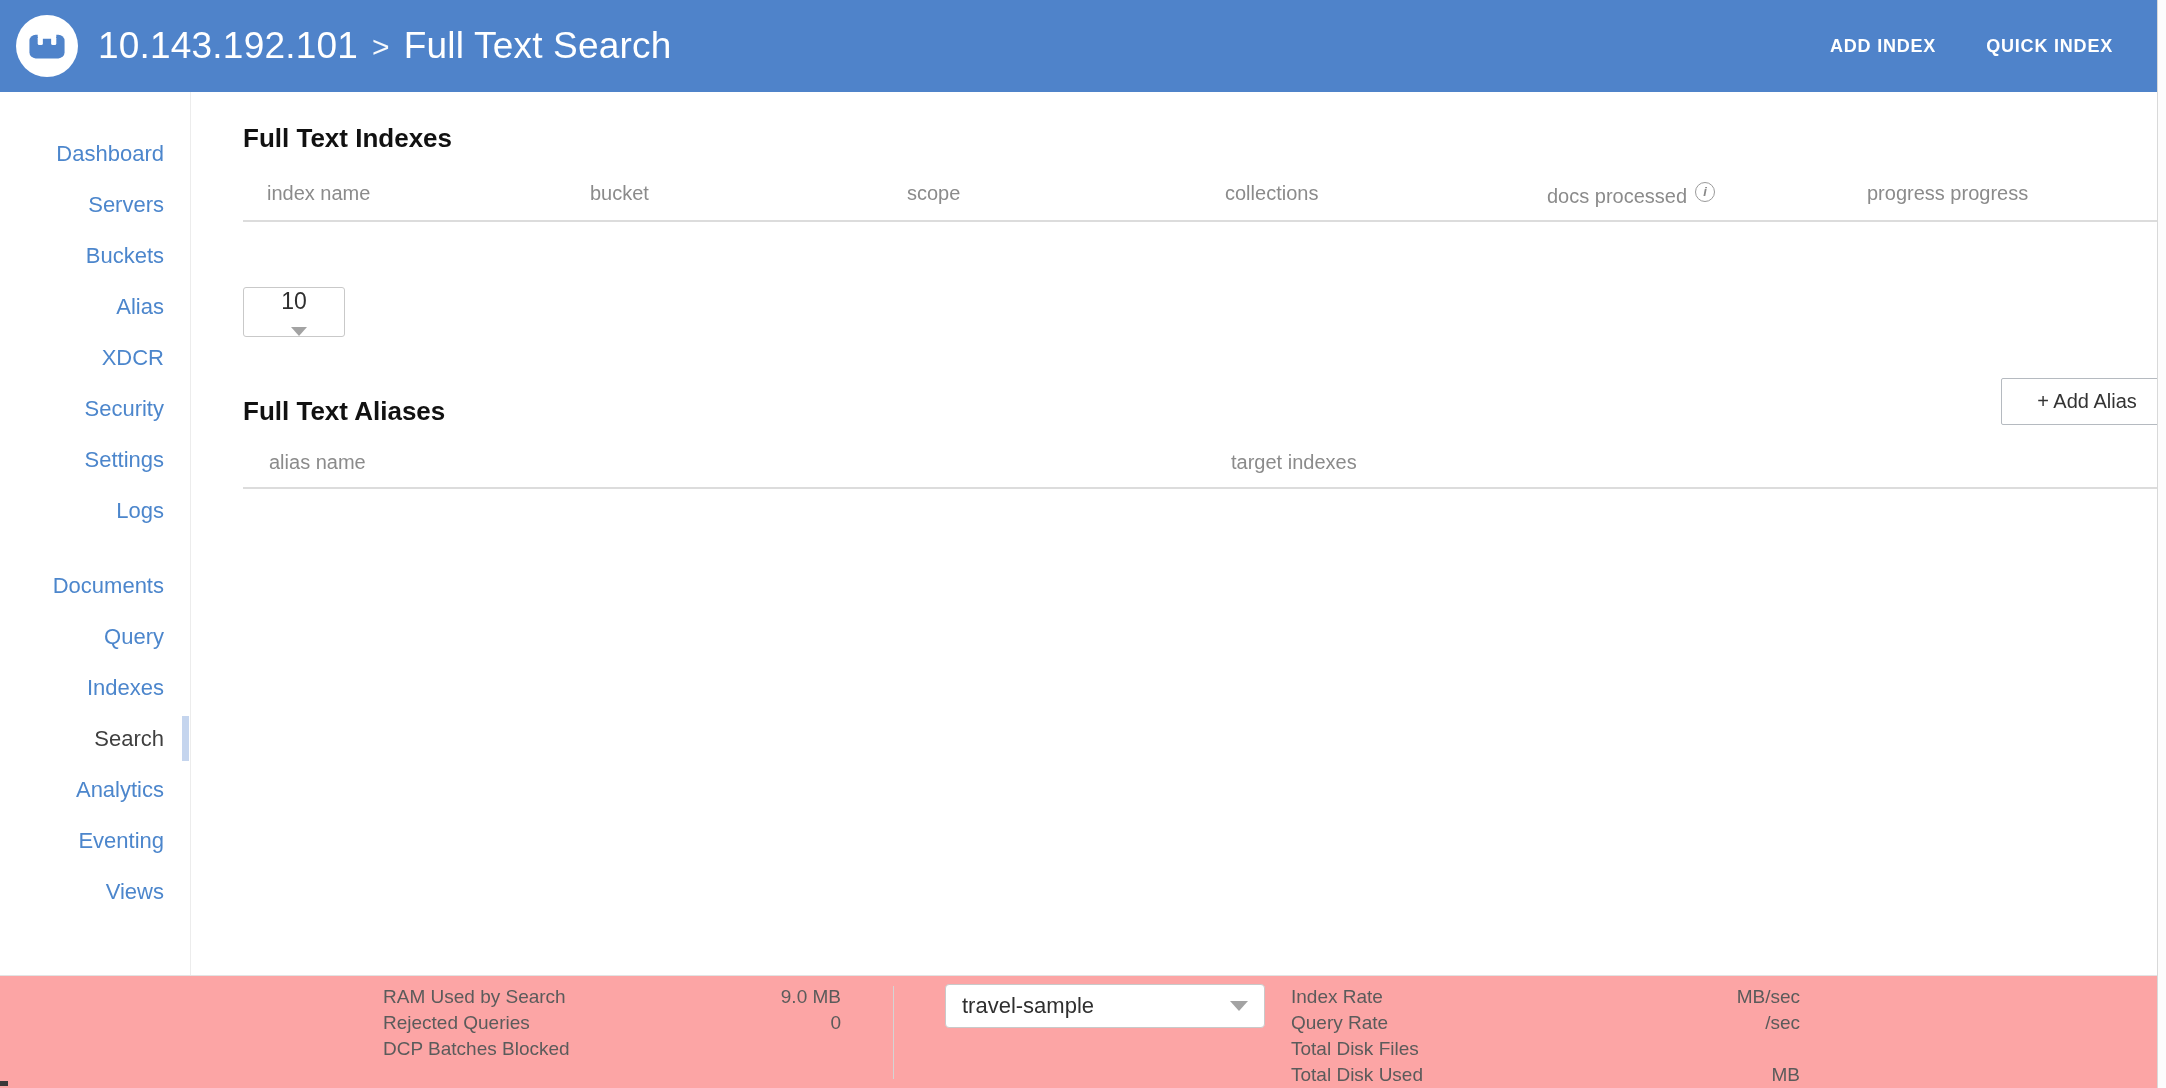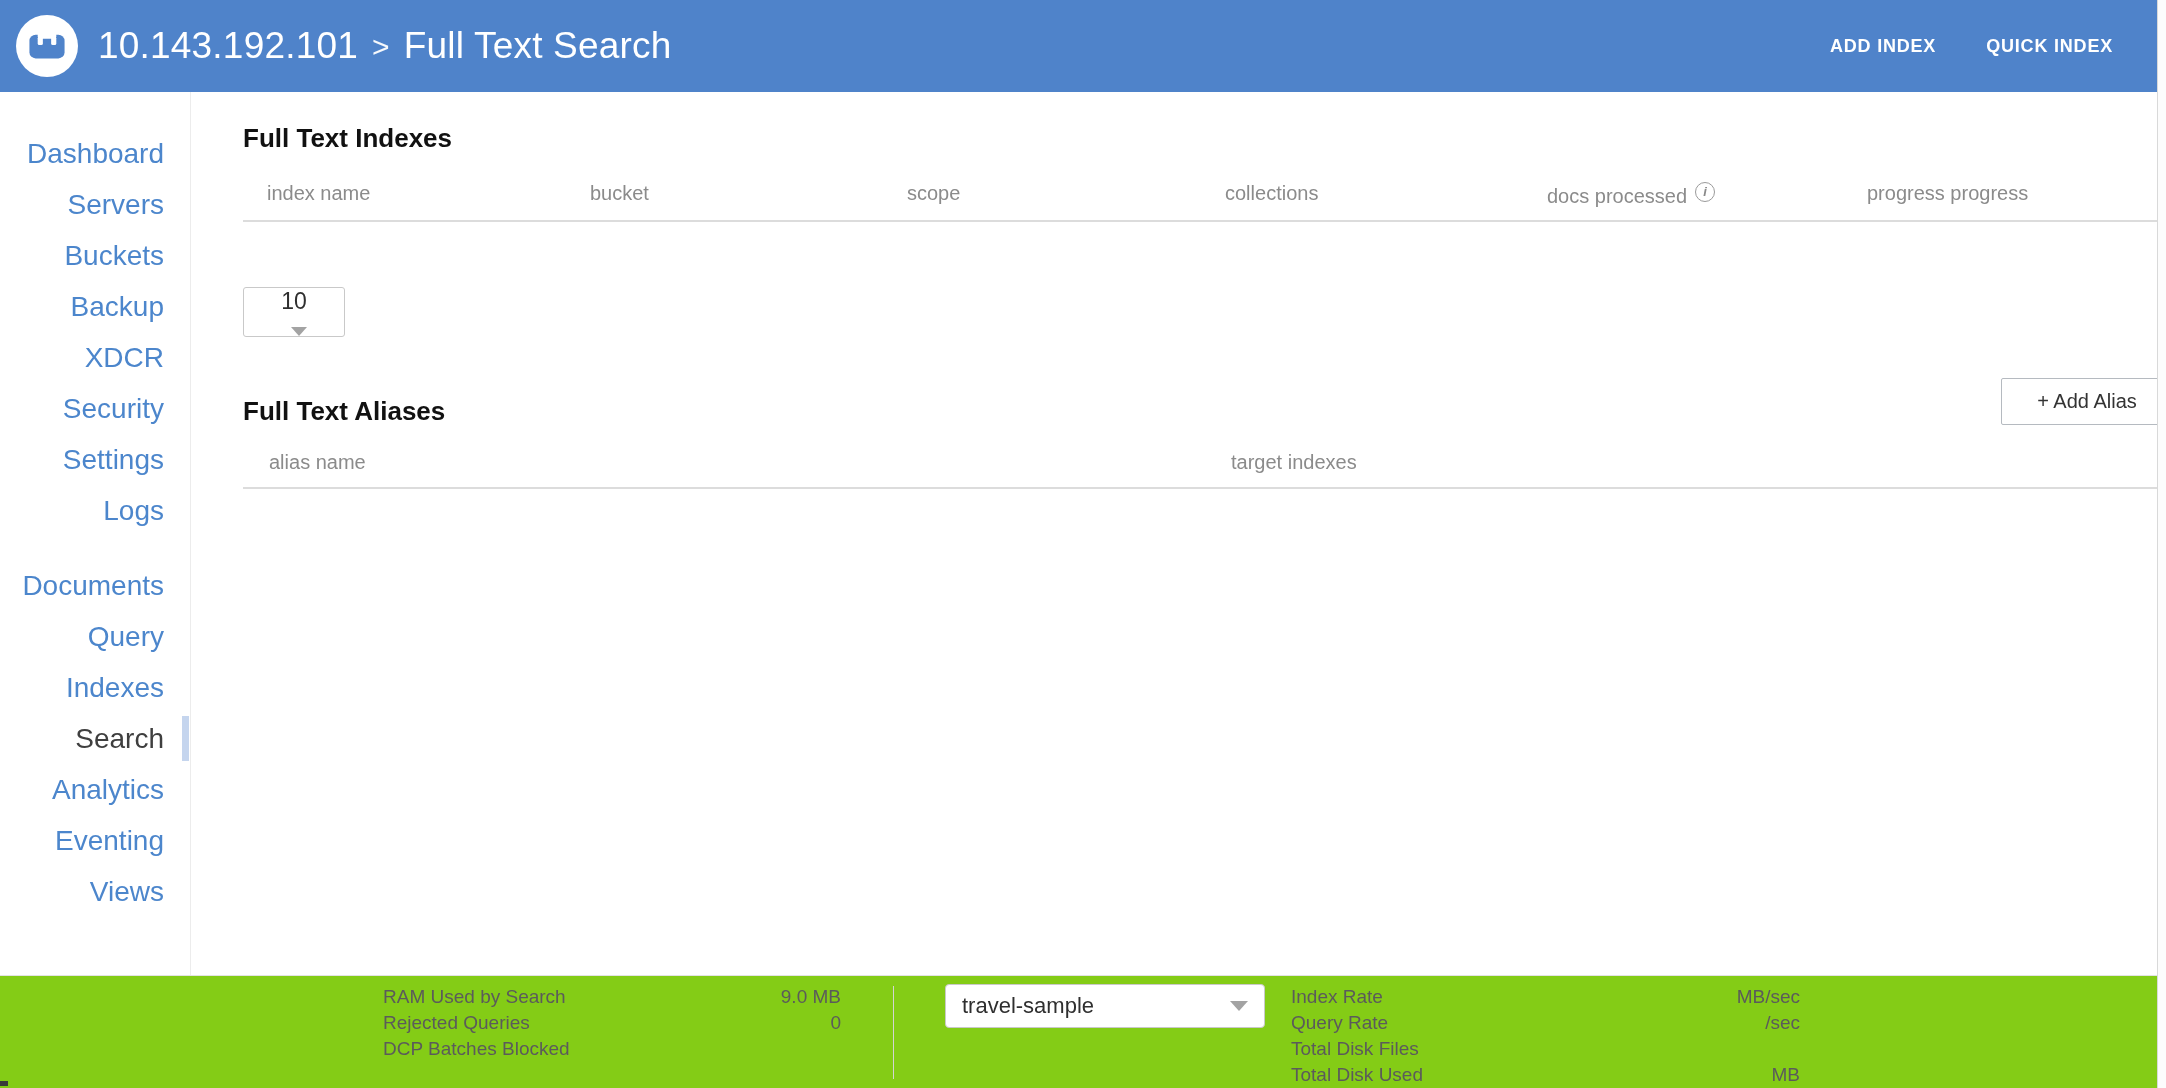--- a/index.html
+++ b/index.html
@@ -40,21 +40,21 @@
   }
 
   
   .sidebar {
     position:absolute; top:92px; left:0; width:191px; height:883px;
     border-right:1px solid #ececec; padding-top:36px; background:#fff;
   }
   .nav-item {
     position:relative; height:51px;
     display:flex; align-items:center; justify-content:flex-end;
-    padding-right:26px; font-size:28px;
+    padding-right:26px; font-size:22px;
     color: var(--link-blue, #4c86cc); cursor:pointer; white-space:nowrap;margin-left:12px;
   }
   .nav-group-2 { margin-top:24px; }
   .nav-item.active { color:#3f3f3f; }
   .active-indicator {
     position:absolute; right:1px; top:3px; width:7px; height:45px;
     background: var(--active-indicator, #c5d5ee);
   }
 
   
@@ -104,21 +104,21 @@
     position:absolute; top:286px; left:1810px; width:172px; height:47px;
     background:#fff; border:1px solid #b5bac0; border-radius:2px;
     font-size:20px; color:#333;
     display:flex; align-items:center; justify-content:center;
     cursor:pointer; white-space:nowrap;
   }
 
   
   .app-footer {
     position:absolute; left:0; bottom:0; width:2157px; height:113px;
-    border-top:1px solid #e3e3e3; background:#84cc16;
+    border-top:1px solid #e3e3e3; background:#fca5a5;
   }
   .stat-block { position:absolute; top:8px; font-size:19px; color:#5b5b5b; }
   .stats-left  { left:383px; width:458px; }
   .stats-right { left:1291px; width:509px; }
   .stat-row { display:flex; justify-content:space-between; line-height:26px; }
   .stat-value { text-align:right; }
   .footer-divider {
     position:absolute; left:893px; top:10px; width:1px; height:93px; background:#d4d4d4;
   }
   .bucket-select {
@@ -149,21 +149,21 @@
   <div class="header-actions">
     <span class="header-action">ADD INDEX</span>
     <span class="header-action">QUICK INDEX</span>
   </div>
 </div>
 
 <div class="sidebar">
   <div class="nav-item">Dashboard</div>
   <div class="nav-item">Servers</div>
   <div class="nav-item">Buckets</div>
-  <div class="nav-item">Backup</div>
+  <div class="nav-item">Alias</div>
   <div class="nav-item">XDCR</div>
   <div class="nav-item">Security</div>
   <div class="nav-item">Settings</div>
   <div class="nav-item">Logs</div>
 
   <div class="nav-item nav-group-2">Documents</div>
   <div class="nav-item">Query</div>
   <div class="nav-item">Indexes</div>
   <div class="nav-item active">
     <span>Search</span>

